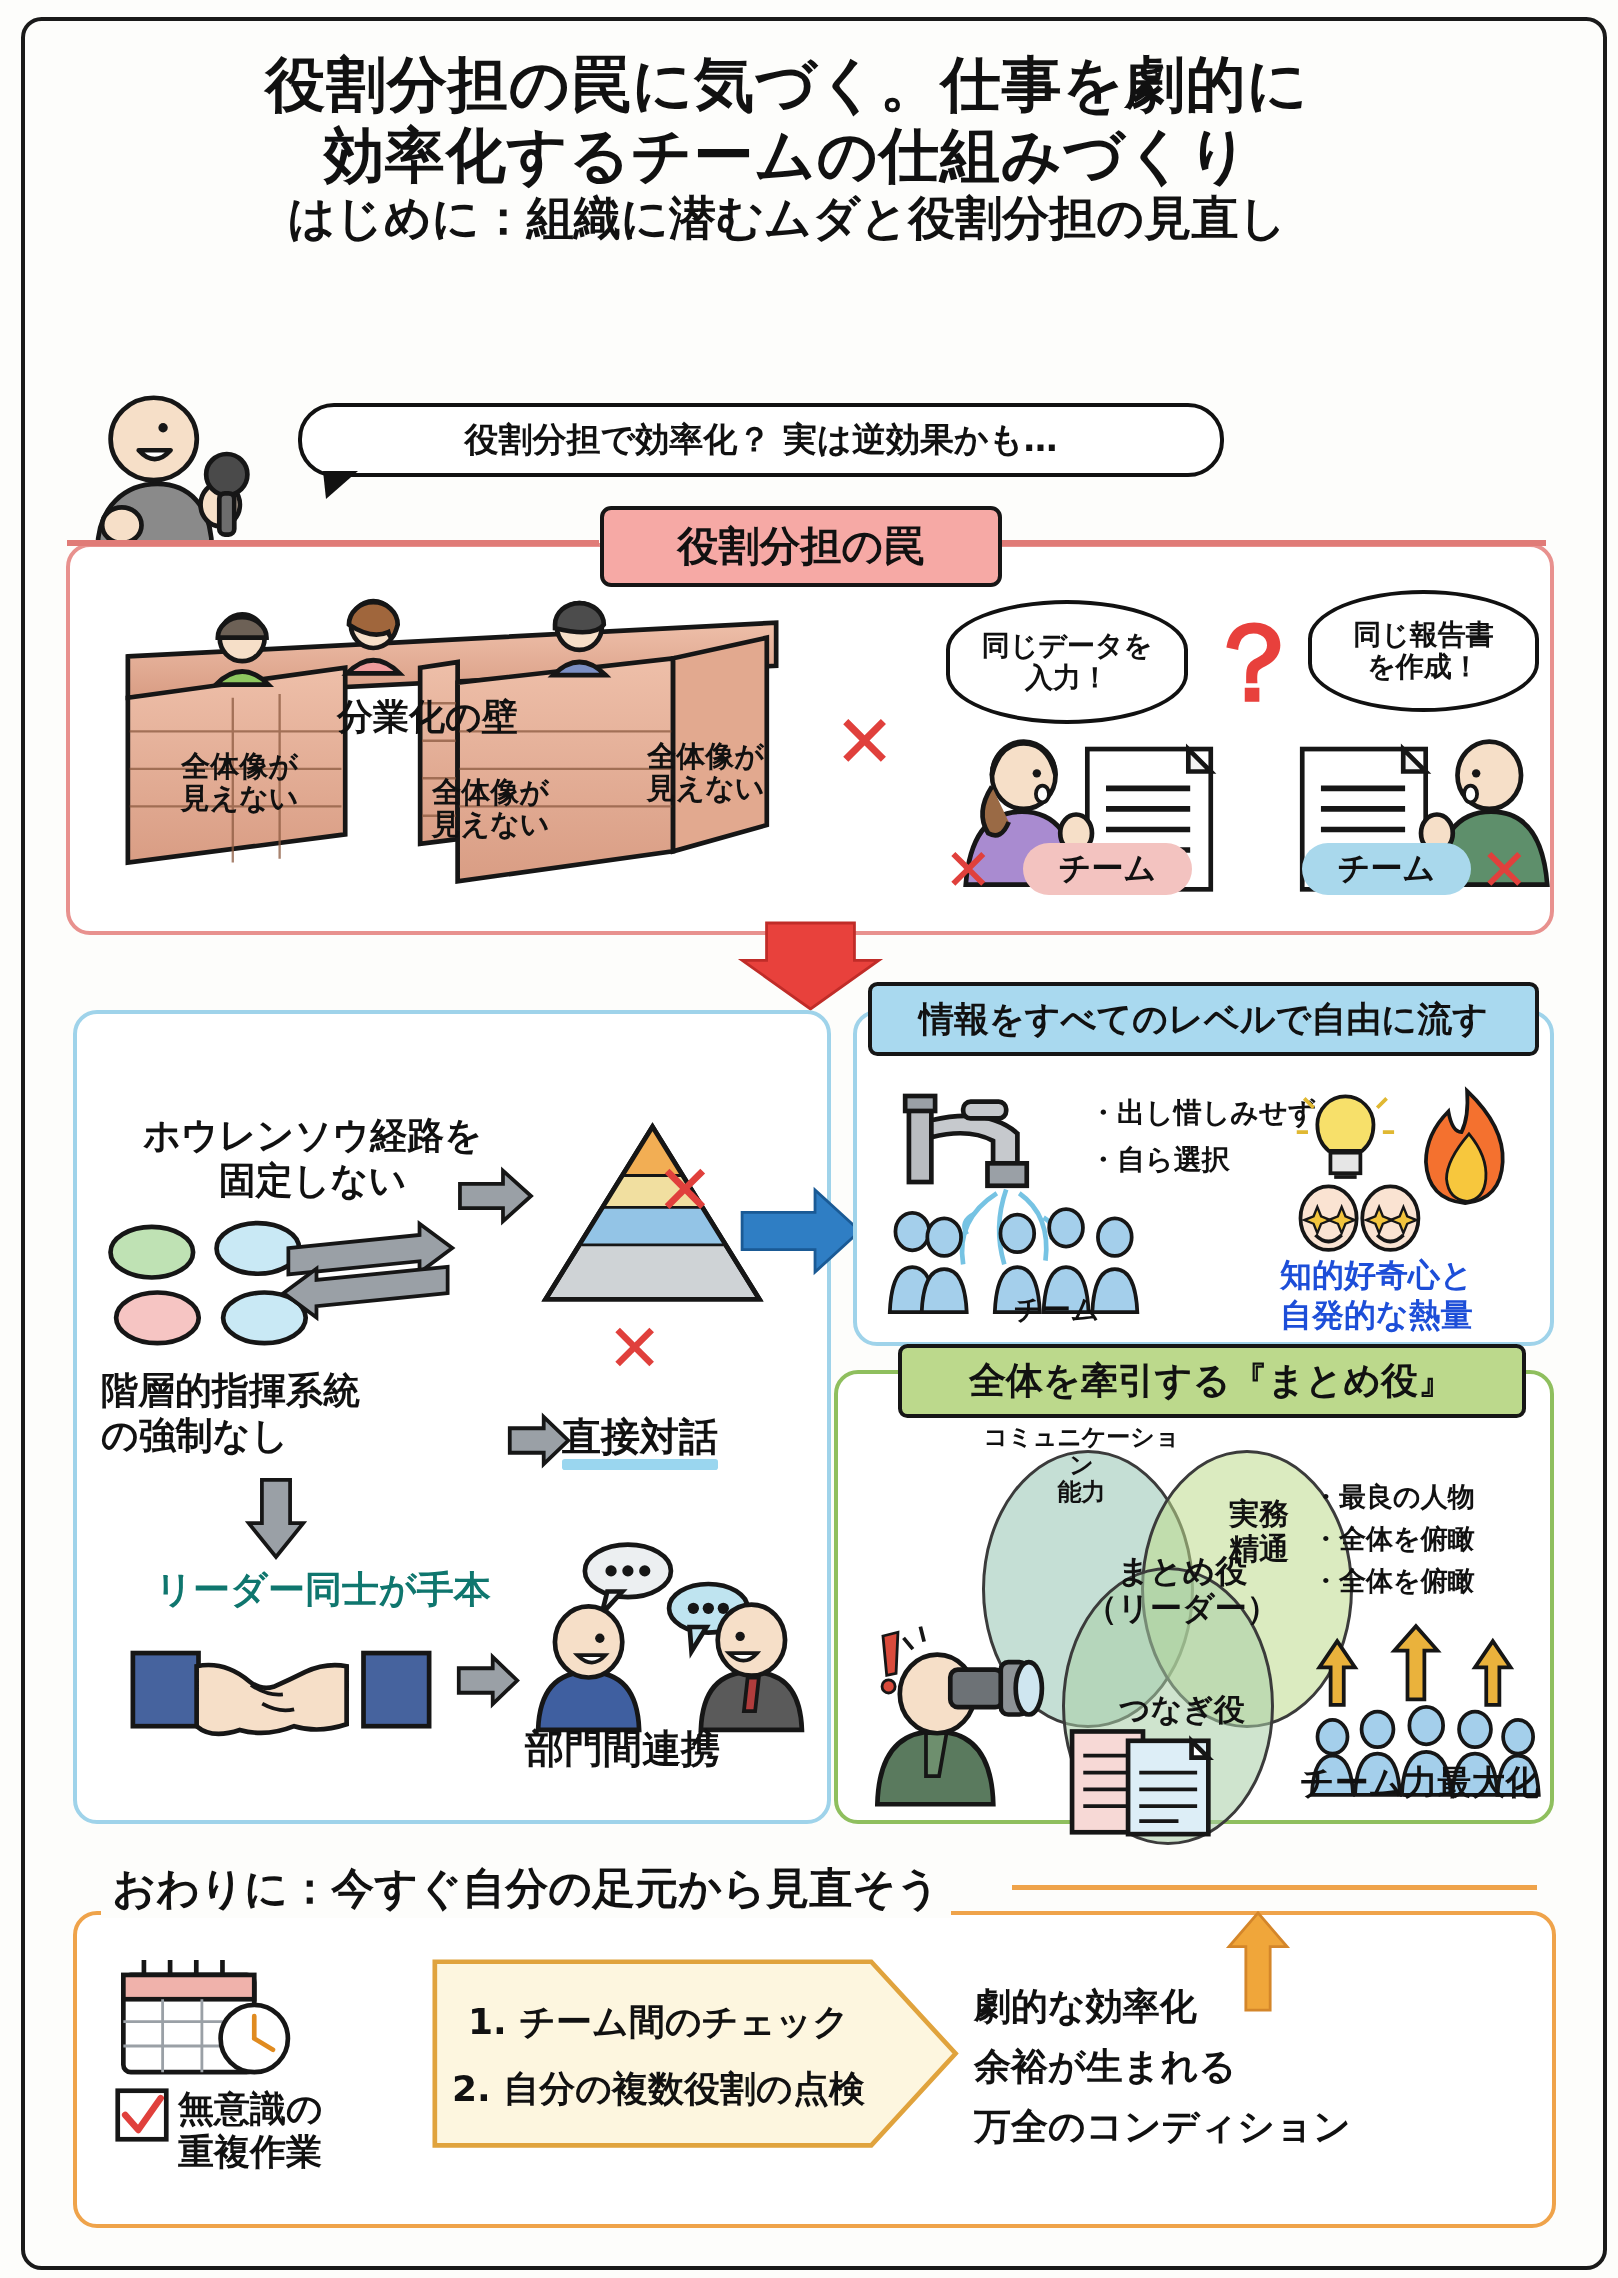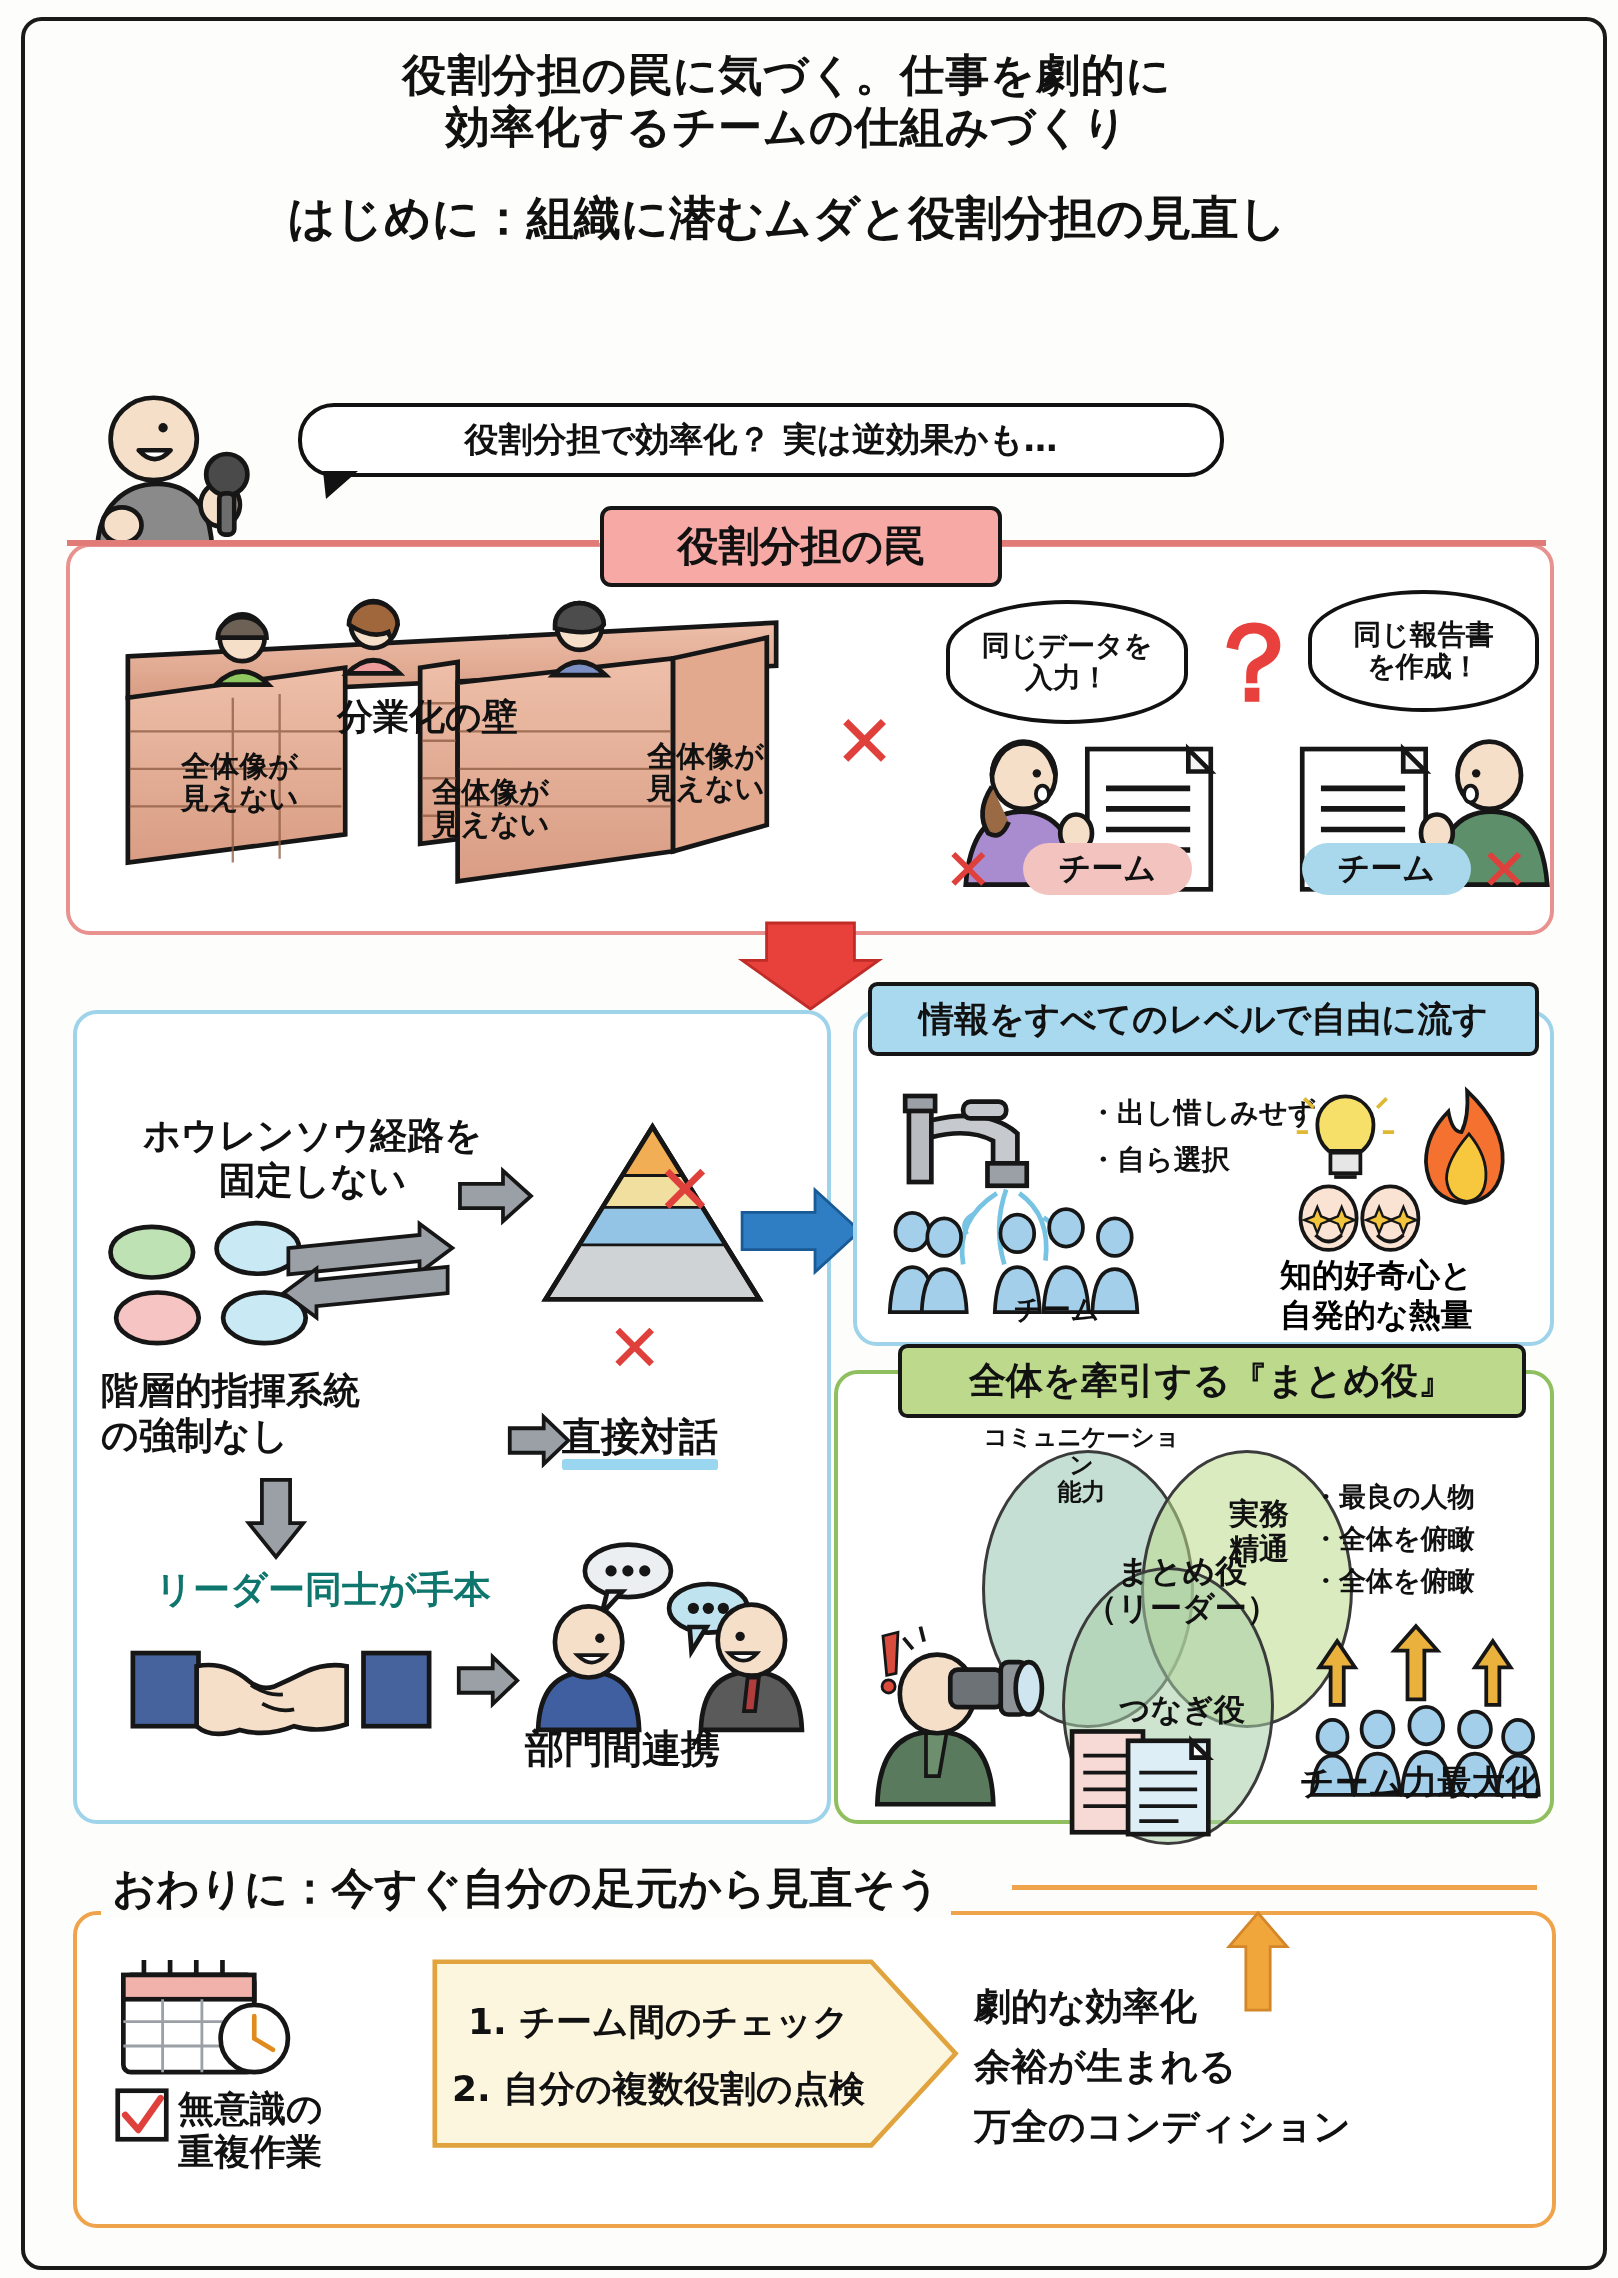--- a/index.html
+++ b/index.html
@@ -2,21 +2,21 @@
 <html style="font-size:15px"><head>
 <meta charset="utf-8">
 <style>
   html,body{margin:0;padding:0;background:#fff;}
   body{width:1619px;height:2279px;font-family:"DejaVu Sans","Liberation Sans",sans-serif;}
   .page{position:relative;width:1619px;height:2279px;background:#fdfdfb;overflow:hidden;}
   .frame{position:absolute;left:20.6px;top:17px;width:1578px;height:2245px;border:4.7px solid #1a1a1a;border-radius:20.6px;background:#fdfdfb;}
 
   
   .title-wrap{position:absolute;left:56px;top:49px;width:1462px;text-align:center;}
-  .t-line{font-weight:700;font-size:44px;line-height:1.18;color:#111;letter-spacing:0.9px;}
+  .t-line{font-weight:700;font-size:60px;line-height:1.18;color:#111;letter-spacing:0.9px;}
   .t-line2{display:inline-block;position:relative;}
   .t-line2 .hl{position:absolute;left:-5.6px;right:-5.6px;bottom:1.9px;height:15px;background:#8fd3ee;opacity:.85;border-radius:2.8px;z-index:-1;}
   .subtitle{position:absolute;left:56px;top:187px;width:1462px;text-align:center;font-size:47px;font-weight:700;color:#111;}
 
   
   .speaker{position:absolute;left:90px;top:394px;width:178px;height:159px;}
   .bubble-top{position:absolute;left:298px;top:403px;width:918px;height:66px;border:4.7px solid #111;border-radius:36px;background:#fff;
     display:flex;align-items:center;justify-content:center;font-size:34px;font-weight:700;color:#111;}
   .bubble-top:after{content:"";position:absolute;left:20.6px;bottom:-26px;width:0;height:0;border-left:3.7px solid transparent;
     border-top:28px solid #111;border-right:32px solid transparent;}
@@ -371,21 +371,21 @@
      <polygon points="26,130 30,140 40,144 30,148 26,158 22,148 12,144 22,140"></polygon>
      <polygon points="52,130 56,140 66,144 56,148 52,158 48,148 38,144 48,140"></polygon>
      <polygon points="92,130 96,140 106,144 96,148 92,158 88,148 78,144 88,140"></polygon>
      <polygon points="118,130 122,140 132,144 122,148 118,158 114,148 104,144 114,140"></polygon>
    </g>
    <path d="M24 160 q14 14 28 0" stroke="#161616" stroke-width="4" fill="none"></path>
    <path d="M90 160 q14 14 28 0" stroke="#161616" stroke-width="4" fill="none"></path>
   </g>
  </svg>
 </div>
-<div style="position:absolute;left:1280px;top:1255px;font-size:32px;font-weight:700;color:#000000;line-height:1.25;text-align:center;">知的好奇心と<br>自発的な熱量</div>
+<div style="position:absolute;left:1280px;top:1255px;font-size:32px;font-weight:700;color:#1d4ed8;line-height:1.25;text-align:center;">知的好奇心と<br>自発的な熱量</div>
 
 <div class="green-panel"></div>
 <div class="hdr hdr-green" style="left:898px;top:1344px;width:620px;height:66px;font-size:37px;">全体を牽引する『まとめ役』</div>
 
 <div class="venn" style="left:982px;top:1450px;width:206px;height:272px;background:rgba(150,196,178,.55);"></div>
 <div class="venn" style="left:1141px;top:1450px;width:206px;height:272px;background:rgba(190,219,140,.55);"></div>
 <div class="venn" style="left:1062px;top:1567px;width:206px;height:272px;background:rgba(168,206,166,.55);"></div>
 
 <div class="venn-lbl" style="left:974px;top:1424px;width:215px;">コミュニケーション<br>能力</div>
 <div class="venn-lbl" style="left:1203px;top:1497px;width:112px;font-size:30px;">実務<br>精通</div>

